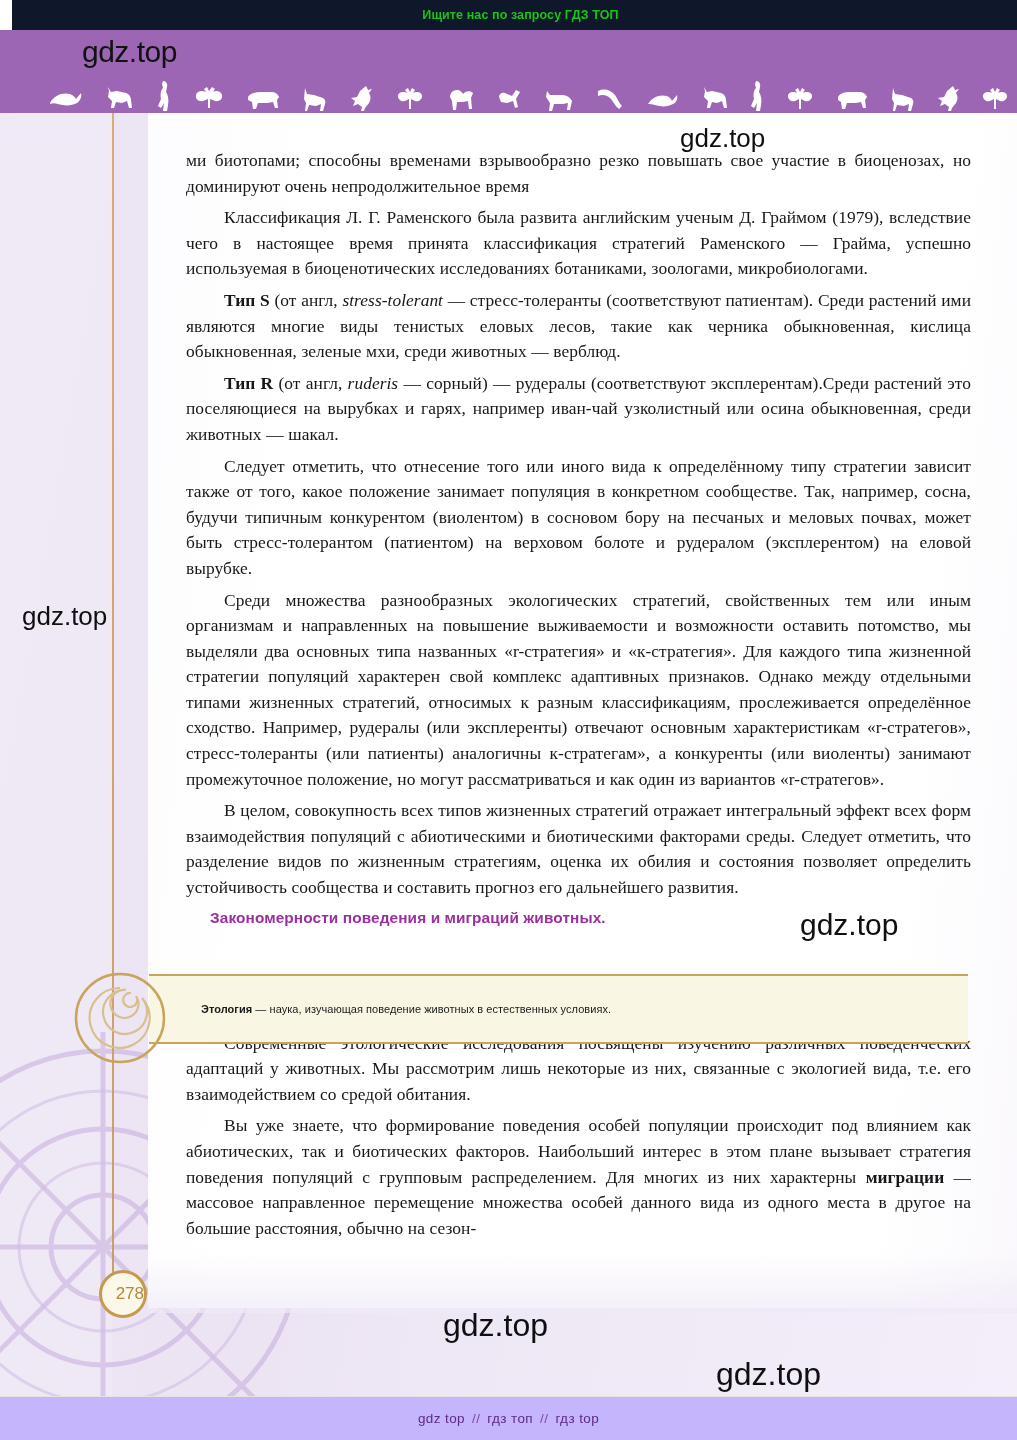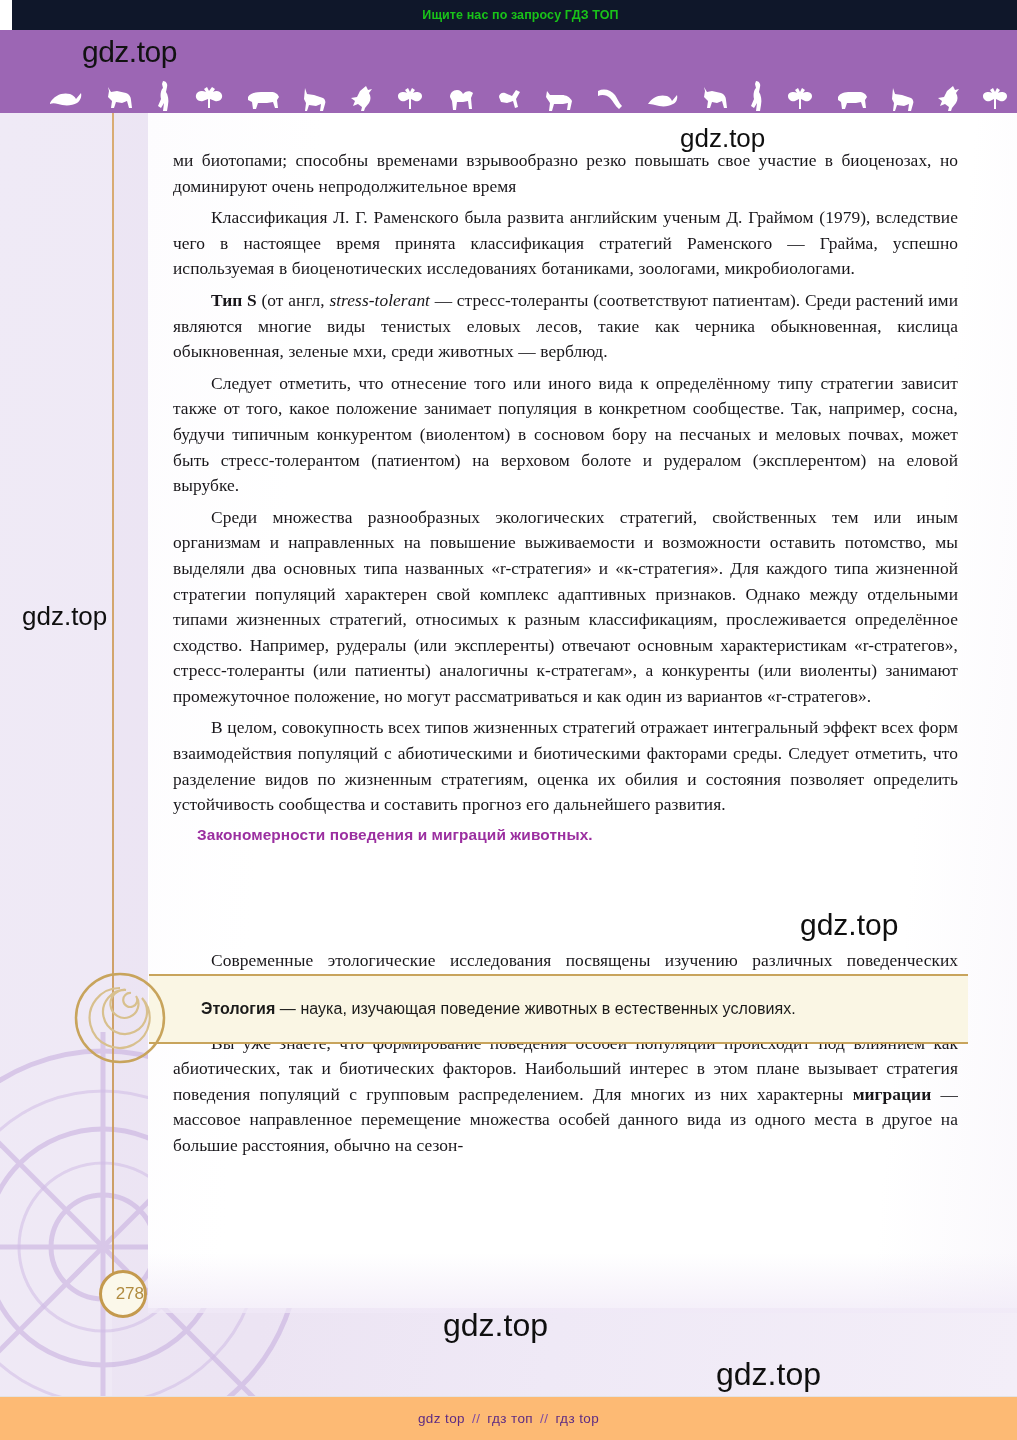--- a/index.html
+++ b/index.html
@@ -88,21 +88,21 @@
   }
   .panel-fade-bottom {
     position: absolute; left: 148px; top: 1140px;
     width: 869px; height: 60px;
     background: linear-gradient(180deg, rgba(255,255,255,0) 0%, rgba(240,233,247,.75) 100%);
     pointer-events: none;
   }
 
   
   .content {
-    position: absolute; left: 173px; top: 35px;
+    position: absolute; left: 186px; top: 35px;
     width: 785px;
   }
   p.body {
     margin: 0 0 0 0;
     font-size: 17.4px;
     line-height: 25.6px;
     color: #18161a;
     text-align: justify;
     text-indent: 38px;
     letter-spacing: .05px;
@@ -133,21 +133,21 @@
     width: 819px; height: 70px;
     background: #faf6e4;
     border-top: 2.5px solid #c8a45c;
     border-bottom: 2.5px solid #c8a45c;
     display: flex; align-items: center;
   }
   .definition-text {
     padding-left: 52px;
     padding-right: 20px;
     font-family: "Liberation Sans", sans-serif;
-    font-size: 16px;
+    font-size: 11px;
     color: #1a1a1a;
     letter-spacing: .05px;
   }
   .definition-text b { font-weight: bold; }
   .spiral {
     position: absolute; left: 0px; top: -6px;
     width: 104px; height: 104px;
   }
 
   
@@ -174,21 +174,21 @@
   .wm-a { left: 680px; top: 123px; font-size: 26px; }
   .wm-b { left: 22px;  top: 601px; font-size: 26px; }
   .wm-c { left: 800px; top: 908px; font-size: 30px; }
   .wm-d { left: 443px; top: 1307px; font-size: 32px; }
   .wm-e { left: 716px; top: 1356px; font-size: 32px; }
 
   
   .footer-bar {
     position: absolute; left: 0; top: 1396px;
     width: 1017px; height: 44px;
-    background: #fdba74;
+    background: #c4b5fd;
     border-top: 1px solid #e3e3e3;
     display: flex; align-items: center; justify-content: center;
   }
   .footer-text {
     font-family: "Liberation Sans", sans-serif;
     font-size: 13.5px;
     color: #5d2b83;
     letter-spacing: .4px;
   }
   .footer-sep { color: #7e4aa3; margin: 0 7px; }
@@ -356,20 +356,21 @@
   <div class="text-panel"></div>
 
   <div class="content">
 
     <p class="body noindent">ми биотопами; способны временами взрывообразно резко повышать свое участие в биоценозах, но доминируют очень непродолжительное время</p>
     <p class="body">Классификация Л. Г. Раменского была развита английским ученым Д. Граймом (1979), вследствие чего в настоящее время принята классификация стратегий Раменского — Грайма, успешно используемая в биоценотических исследованиях ботаниками, зоологами, микробиологами.</p>
 
 
     <p class="body"><b class="bt">Тип S</b><span> (от англ, </span><i class="it">stress-tolerant</i><span> — стресс-толеранты (соответствуют патиентам). Среди растений ими являются многие виды тенистых еловых лесов, такие как черника обыкновенная, кислица обыкновенная, зеленые мхи, среди животных — верблюд.</span></p>
 
+    <p class="body"><b class="bt">Тип R</b><span> (от англ, </span><i class="it">ruderis</i><span> — сорный) — рудералы (соответствуют эксплерентам).Среди растений это поселяющиеся на вырубках и гарях, например иван-чай узколистный или осина обыкновенная, среди животных — шакал.</span></p>
 
     <p class="body">Следует отметить, что отнесение того или иного вида к определённому типу стратегии зависит также от того, какое положение занимает популяция в конкретном сообществе. Так, например, сосна, будучи типичным конкурентом (виолентом) в сосновом бору на песчаных и меловых почвах, может быть стресс-толерантом (патиентом) на верховом болоте и рудералом (эксплерентом) на еловой вырубке.</p>
     <p class="body">Среди множества разнообразных экологических стратегий, свойственных тем или иным организмам и направленных на повышение выживаемости и возможности оставить потомство, мы выделяли два основных типа названных «r-стратегия» и «к-стратегия». Для каждого типа жизненной стратегии популяций характерен свой комплекс адаптивных признаков. Однако между отдельными типами жизненных стратегий, относимых к разным классификациям, прослеживается определённое сходство. Например, рудералы (или эксплеренты) отвечают основным характеристикам «r-стратегов», стресс-толеранты (или патиенты) аналогичны к-стратегам», а конкуренты (или виоленты) занимают промежуточное положение, но могут рассматриваться и как один из вариантов «r-стратегов».</p>
     <p class="body">В целом, совокупность всех типов жизненных стратегий отражает интегральный эффект всех форм взаимодействия популяций с абиотическими и биотическими факторами среды. Следует отметить, что разделение видов по жизненным стратегиям, оценка их обилия и состояния позволяет определить устойчивость сообщества и составить прогноз его дальнейшего развития.</p>
 
     <div class="subheading">Закономерности поведения и миграций животных.</div>
 
     <div style="height:104px"></div>
 
     <p class="body">Современные этологические исследования посвящены изучению различных поведенческих адаптаций у животных. Мы рассмотрим лишь некоторые из них, связанные с экологией вида, т.е. его взаимодействием со средой обитания.</p>

